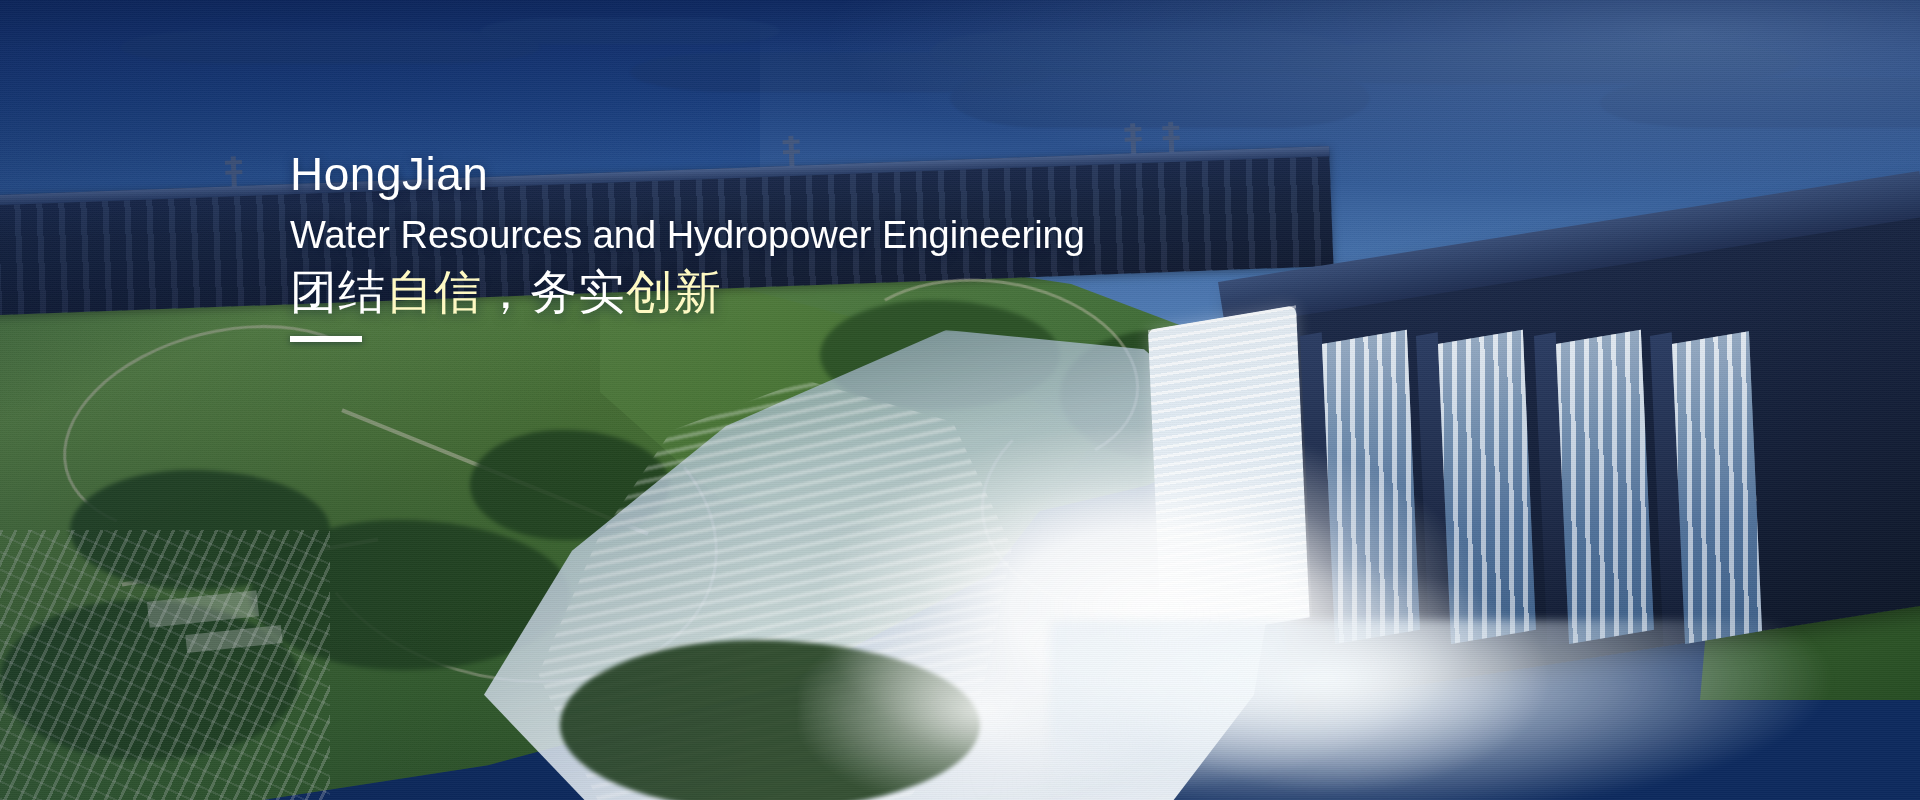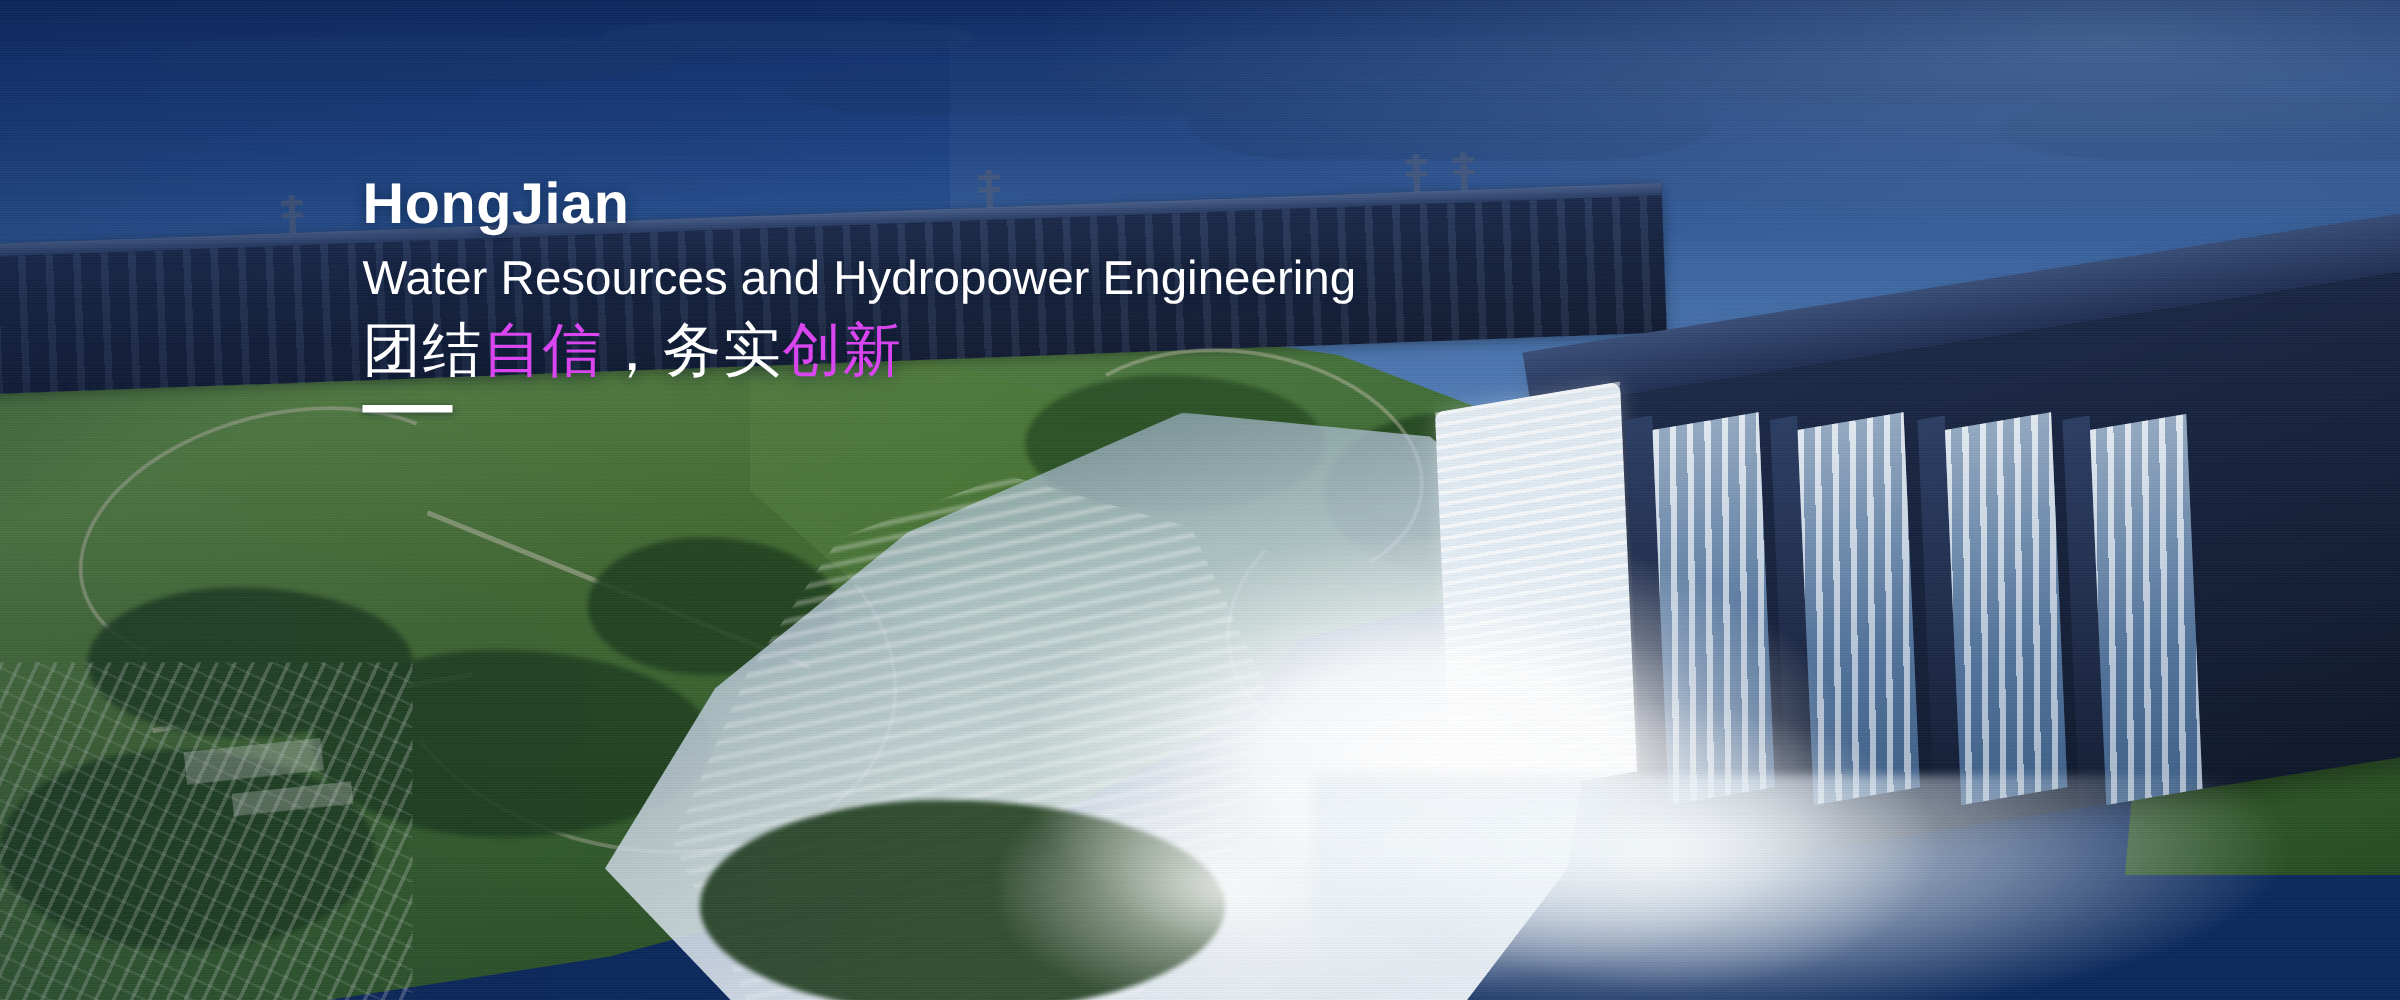--- a/index.html
+++ b/index.html
@@ -240,38 +240,39 @@
     position:absolute; inset:0; opacity:.05; pointer-events:none;
     background-image:repeating-linear-gradient(0deg, rgba(255,255,255,.5) 0 1px, rgba(0,0,0,.5) 1px 2px);
   }
 
   
   .overlay {
     position:absolute; left:290px; top:138px;
     width:1000px;
   }
   .brand {
-    font-size:46px; font-weight:bold; color:#ffffff;
+    font-size:46px; font-weight:normal; color:#ffffff;
     letter-spacing:.5px; line-height:1.08;
     text-shadow:0 2px 10px rgba(4,20,50,.55);
+    margin-top:12px;
   }
   .tagline-en {
     margin-top:14px;
     font-size:38px; color:#ffffff; font-weight:400;
     letter-spacing:0px; line-height:1.12;
     text-shadow:0 2px 10px rgba(4,20,50,.5);
     white-space:nowrap;
   }
   .slogan {
     font-size:47px; line-height:1.52; font-weight:400;
     color:#ffffff; letter-spacing:1px;
     text-shadow:0 2px 12px rgba(4,20,50,.55);
     white-space:nowrap;
   }
-  .slogan .gold { color:#d946ef; }
+  .slogan .gold { color:#fef9c3; }
   .rule {
     margin-top:8px; width:72px; height:6px; background:#ffffff;
     box-shadow:0 1px 6px rgba(4,20,50,.45);
   }
 </style>
 </head>
 <body>
 
 <div id="banner">
 

